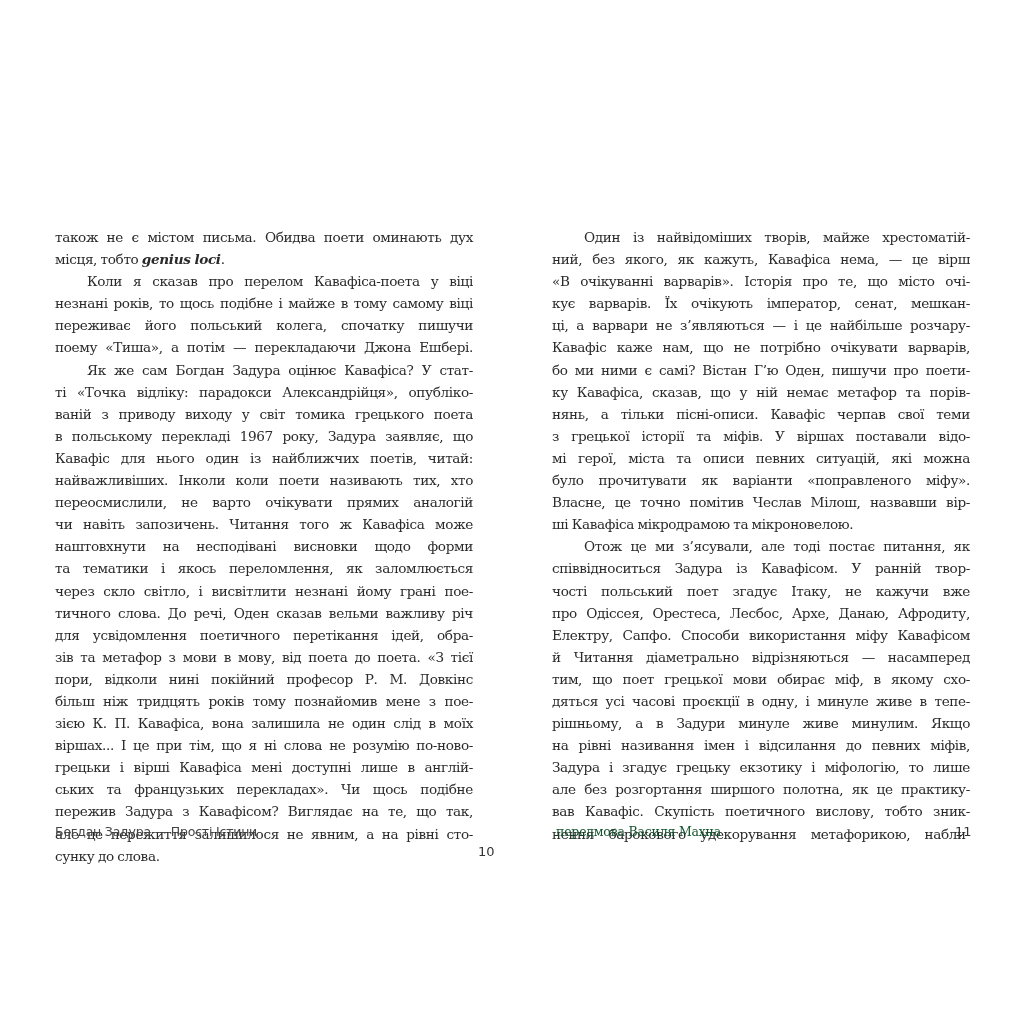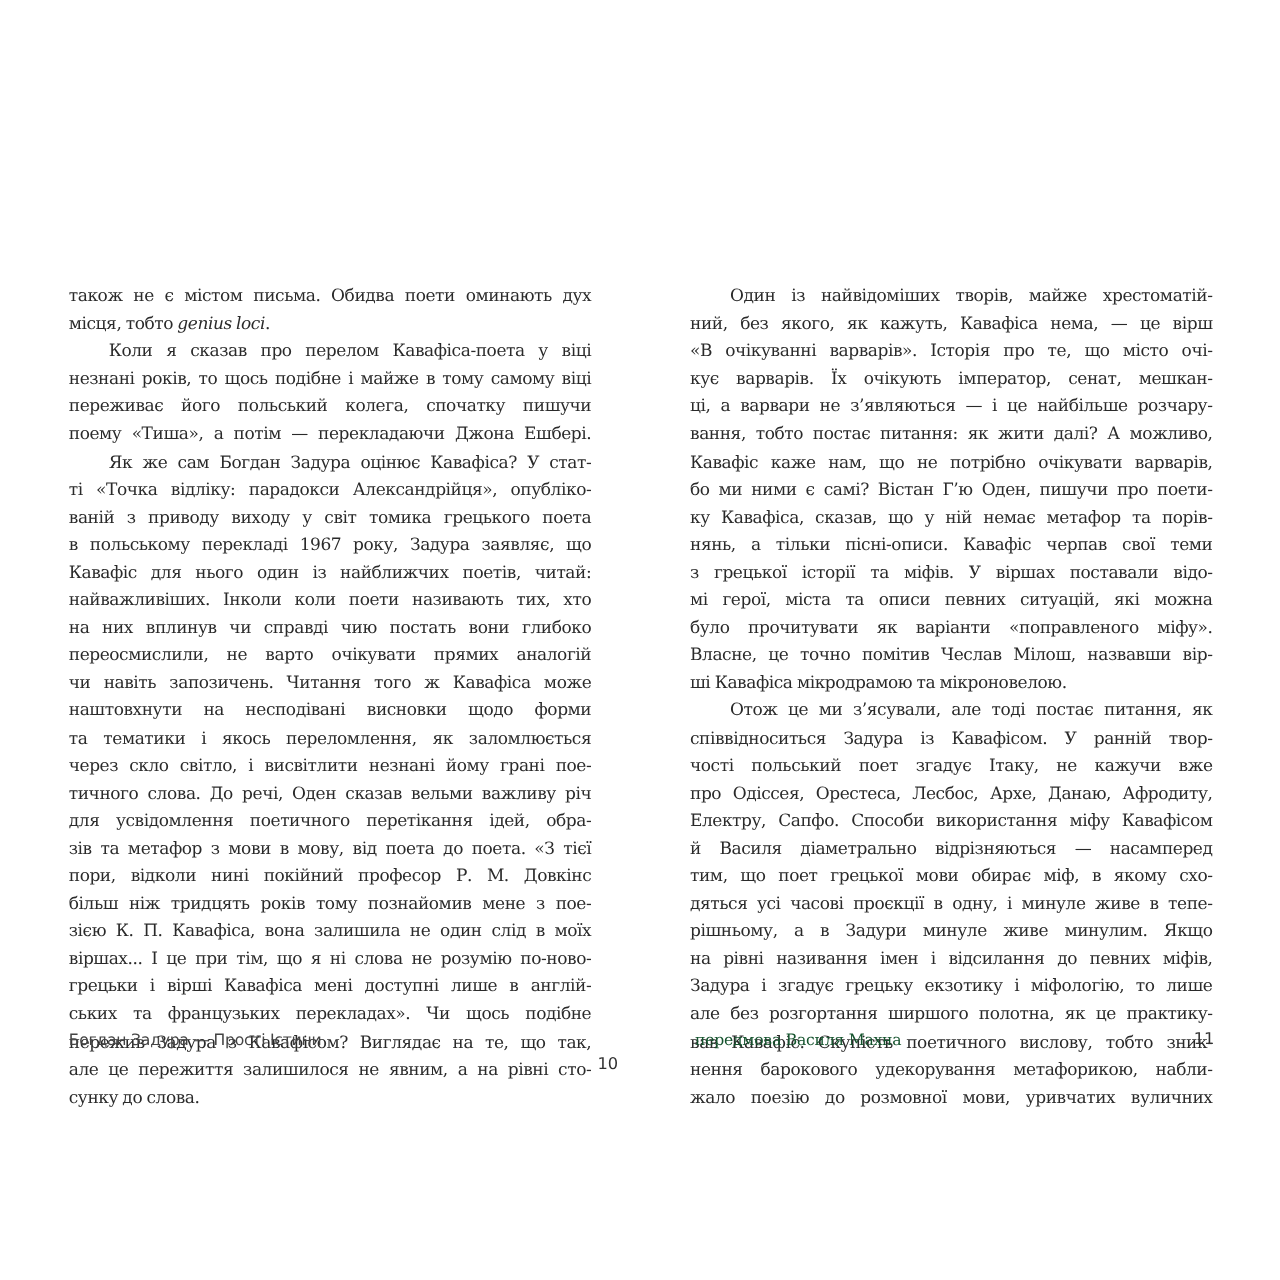--- a/index.html
+++ b/index.html
@@ -36,21 +36,21 @@
       text-align-last: justify;
       height: 22.1px;
       overflow: visible;
     }
     .line.last {
       text-align-last: left;
     }
     .line.indent {
       padding-left: 32px;
     }
-    .italic { font-style: italic; }
+    .italic { font-style: italic; font-weight: bold; }
     .footer {
       position: absolute;
       top: 824px;
       font-family: "DejaVu Sans", "Liberation Sans", sans-serif;
       font-size: 12.5px;
       color: #444;
       letter-spacing: -0.2px;
     }
     .footer.right-title { color: #14532d; font-family: "DejaVu Serif", "Liberation Serif", serif; }
     .pagenum {
@@ -70,21 +70,20 @@
     <span class="line indent">Коли я сказав про перелом Кавафіса-поета у віці</span>
     <span class="line">незнані років, то щось подібне і майже в тому самому віці</span>
     <span class="line">переживає його польський колега, спочатку пишучи</span>
     <span class="line">поему «Тиша», а потім — перекладаючи Джона Ешбері.</span>
     <span class="line indent">Як же сам Богдан Задура оцінює Кавафіса? У стат-</span>
     <span class="line">ті «Точка відліку: парадокси Александрійця», опубліко-</span>
     <span class="line">ваній з приводу виходу у світ томика грецького поета</span>
     <span class="line">в польському перекладі 1967 року, Задура заявляє, що</span>
     <span class="line">Кавафіс для нього один із найближчих поетів, читай:</span>
     <span class="line">найважливіших. Інколи коли поети називають тих, хто</span>
-    <span class="line">на них вплинув чи справді чию постать вони глибоко</span>
     <span class="line">переосмислили, не варто очікувати прямих аналогій</span>
     <span class="line">чи навіть запозичень. Читання того ж Кавафіса може</span>
     <span class="line">наштовхнути на несподівані висновки щодо форми</span>
     <span class="line">та тематики і якось переломлення, як заломлюється</span>
     <span class="line">через скло світло, і висвітлити незнані йому грані пое-</span>
     <span class="line">тичного слова. До речі, Оден сказав вельми важливу річ</span>
     <span class="line">для усвідомлення поетичного перетікання ідей, обра-</span>
     <span class="line">зів та метафор з мови в мову, від поета до поета. «З тієї</span>
     <span class="line">пори, відколи нині покійний професор Р. М. Довкінс</span>
     <span class="line">більш ніж тридцять років тому познайомив мене з пое-</span>
@@ -95,44 +94,42 @@
     <span class="line">пережив Задура з Кавафісом? Виглядає на те, що так,</span>
     <span class="line">але це пережиття залишилося не явним, а на рівні сто-</span>
     <span class="line last">сунку до слова.</span>
   </div>
 <div class="page right body-text" id="right-body">
     <span class="line indent">Один із найвідоміших творів, майже хрестоматій-</span>
     <span class="line">ний, без якого, як кажуть, Кавафіса нема, — це вірш</span>
     <span class="line">«В очікуванні варварів». Історія про те, що місто очі-</span>
     <span class="line">кує варварів. Їх очікують імператор, сенат, мешкан-</span>
     <span class="line">ці, а варвари не з’являються — і це найбільше розчару-</span>
-    <span class="line">вання, тобто постає питання: як жити далі? А можливо,</span>
     <span class="line">Кавафіс каже нам, що не потрібно очікувати варварів,</span>
     <span class="line">бо ми ними є самі? Вістан Г’ю Оден, пишучи про поети-</span>
     <span class="line">ку Кавафіса, сказав, що у ній немає метафор та порів-</span>
     <span class="line">нянь, а тільки пісні-описи. Кавафіс черпав свої теми</span>
     <span class="line">з грецької історії та міфів. У віршах поставали відо-</span>
     <span class="line">мі герої, міста та описи певних ситуацій, які можна</span>
     <span class="line">було прочитувати як варіанти «поправленого міфу».</span>
     <span class="line">Власне, це точно помітив Чеслав Мілош, назвавши вір-</span>
     <span class="line last">ші Кавафіса мікродрамою та мікроновелою.</span>
     <span class="line indent">Отож це ми з’ясували, але тоді постає питання, як</span>
     <span class="line">співвідноситься Задура із Кавафісом. У ранній твор-</span>
     <span class="line">чості польський поет згадує Ітаку, не кажучи вже</span>
     <span class="line">про Одіссея, Орестеса, Лесбос, Архе, Данаю, Афродиту,</span>
     <span class="line">Електру, Сапфо. Способи використання міфу Кавафісом</span>
-    <span class="line">й Василя діаметрально відрізняються — насамперед</span>
+    <span class="line">й Читання діаметрально відрізняються — насамперед</span>
     <span class="line">тим, що поет грецької мови обирає міф, в якому схо-</span>
     <span class="line">дяться усі часові проєкції в одну, і минуле живе в тепе-</span>
     <span class="line">рішньому, а в Задури минуле живе минулим. Якщо</span>
     <span class="line">на рівні називання імен і відсилання до певних міфів,</span>
     <span class="line">Задура і згадує грецьку екзотику і міфологію, то лише</span>
     <span class="line">але без розгортання ширшого полотна, як це практику-</span>
     <span class="line">вав Кавафіс. Скупість поетичного вислову, тобто зник-</span>
     <span class="line">нення барокового удекорування метафорикою, набли-</span>
-    <span class="line">жало поезію до розмовної мови, уривчатих вуличних</span>
   </div>
 
 <div class="footer" style="left:55px;">Богдан Задура — Прості Істини</div>
 <div class="pagenum" style="left:478px;margin-top:20px;">10</div>
 
 <div class="footer right-title" style="left:556px;">передмова Василя Махна</div>
 <div class="pagenum" style="left:955px;">11</div>
 
 </body></html>

